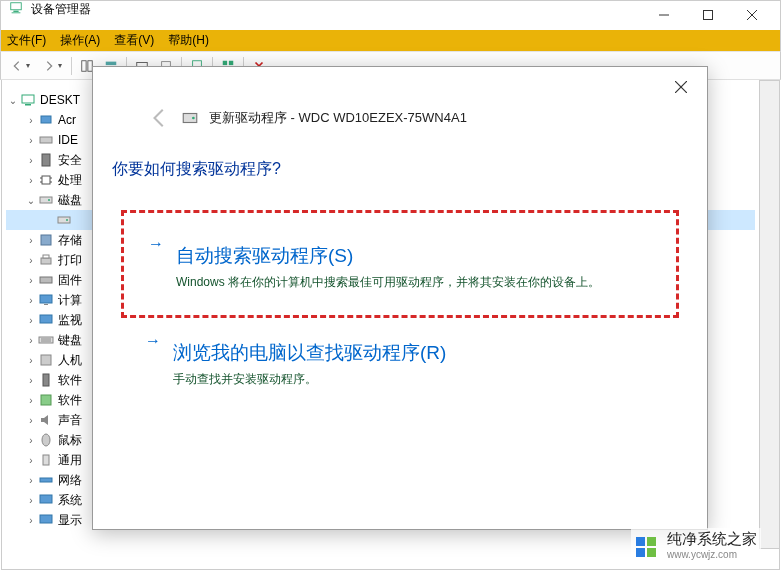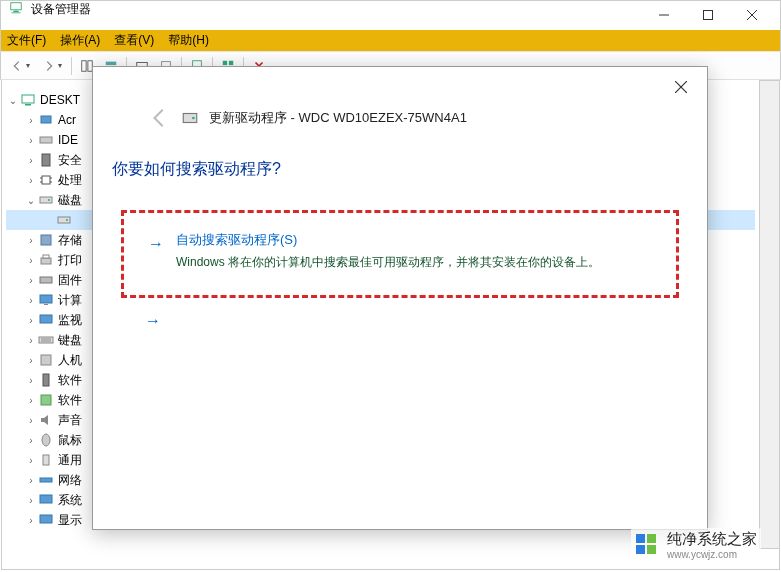--- a/index.html
+++ b/index.html
@@ -50,25 +50,25 @@
 .dialog-close svg { width: 12px; height: 12px; }
 .dialog-header { display: flex; align-items: center; padding: 40px 20px 0 20px; gap: 10px; margin-left: 36px; }
 .dialog-back { width: 22px; height: 22px; display: flex; align-items: center; justify-content: center; color: #999; }
 .dialog-title-icon { width: 18px; height: 18px; }
 .dialog-title { font-size: 13px; color: #222; }
 .dialog-question { padding: 30px 30px 10px 19px; font-size: 16px; color: #003399; }
 
 .option-box { margin: 20px 28px 4px 28px; padding: 18px 24px 24px 24px; border: 3px dashed #d62828; display: flex; gap: 12px; }
 .option-box.nohl { border: none; padding-top: 4px; padding-bottom: 4px; margin-top: 6px; }
 .option-arrow { color: #0066cc; font-size: 16px; padding-top: 2px; }
-.option-title { color: #0066cc; font-size: 13px; margin-bottom: 4px; }
+.option-title { color: #0066cc; font-size: 19px; margin-bottom: 4px; margin-top: 12px; }
 .option-desc { color: #14532d; font-size: 12px; line-height: 1.5; }
 
 
-.watermark { position: absolute; right: 20px; bottom: 10px; display: flex; align-items: center; gap: 8px; font-size: 15px; color: #222; background: rgba(255,255,255,0.7); padding: 2px 4px; }
+.watermark { position: absolute; right: 20px; bottom: 10px; display: flex; align-items: flex-end; gap: 8px; font-size: 15px; color: #222; background: rgba(255,255,255,0.7); padding: 2px 4px; }
 .watermark-url { color: #888; font-size: 10px; display: block; }
 .wm-logo { width: 24px; height: 24px; }
 
 
 .ico-pc svg, .ico svg { width: 14px; height: 14px; }
 </style>
 </head>
 <body>
 
 <div class="titlebar">
@@ -410,20 +410,24 @@
   <div class="option-box">
     <div class="option-arrow">→</div>
     <div>
       <div class="option-title">自动搜索驱动程序(S)</div>
       <div class="option-desc">Windows 将在你的计算机中搜索最佳可用驱动程序，并将其安装在你的设备上。</div>
     </div>
   </div>
 
   <div class="option-box nohl">
     <div class="option-arrow">→</div>
+    <div>
+      <div class="option-title">浏览我的电脑以查找驱动程序(R)</div>
+      <div class="option-desc">手动查找并安装驱动程序。</div>
+    </div>
   </div>
 </div>
 
 <div class="watermark">
   <span class="wm-logo">
     <svg viewBox="0 0 24 24">
         <rect x="1" y="1" width="9" height="9" fill="#2a7de1"></rect>
         <rect x="12" y="1" width="9" height="9" fill="#6fbf44"></rect>
         <rect x="1" y="12" width="9" height="9" fill="#2a7de1"></rect>
         <rect x="12" y="12" width="9" height="9" fill="#6fbf44"></rect>

